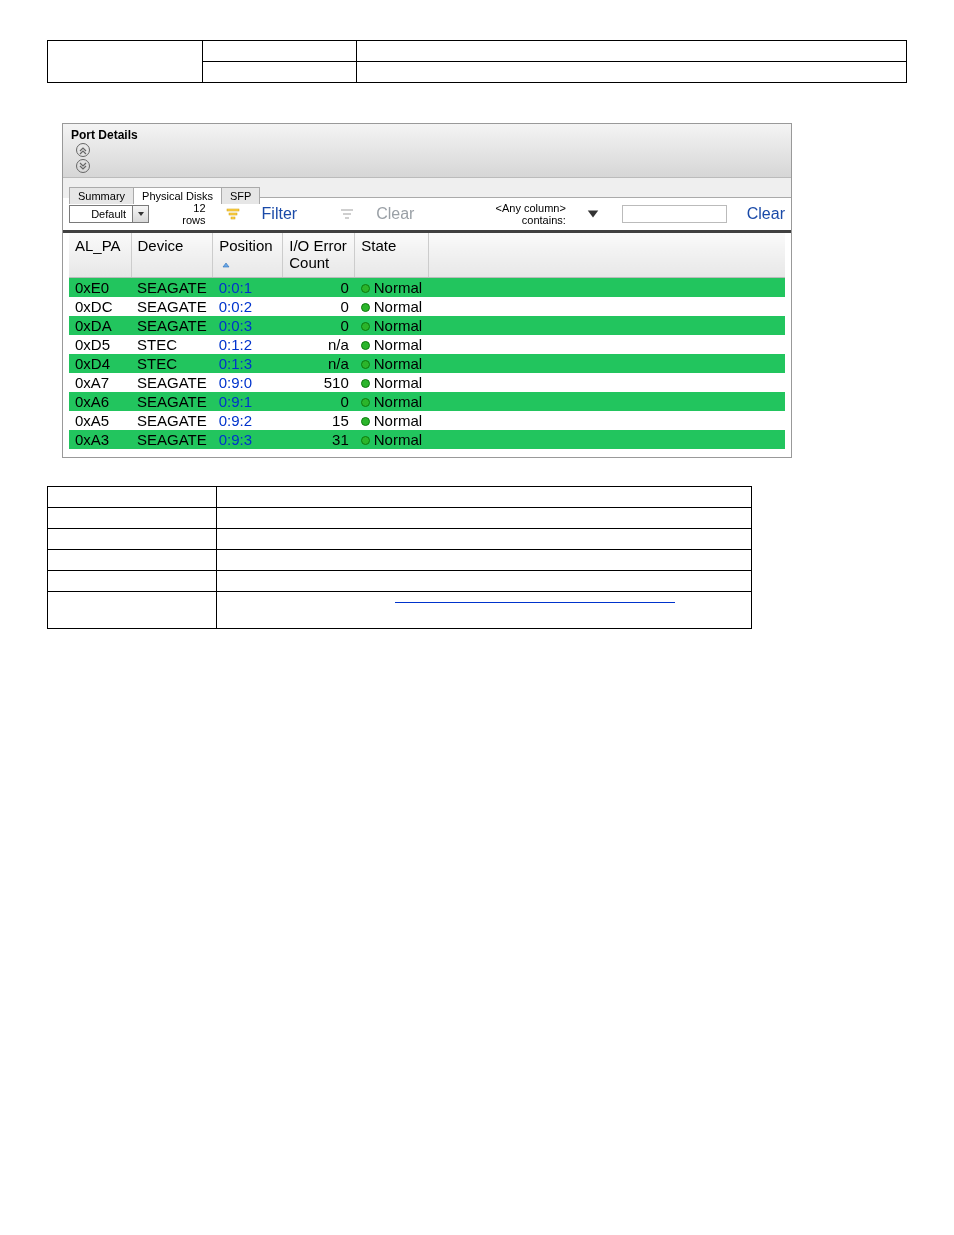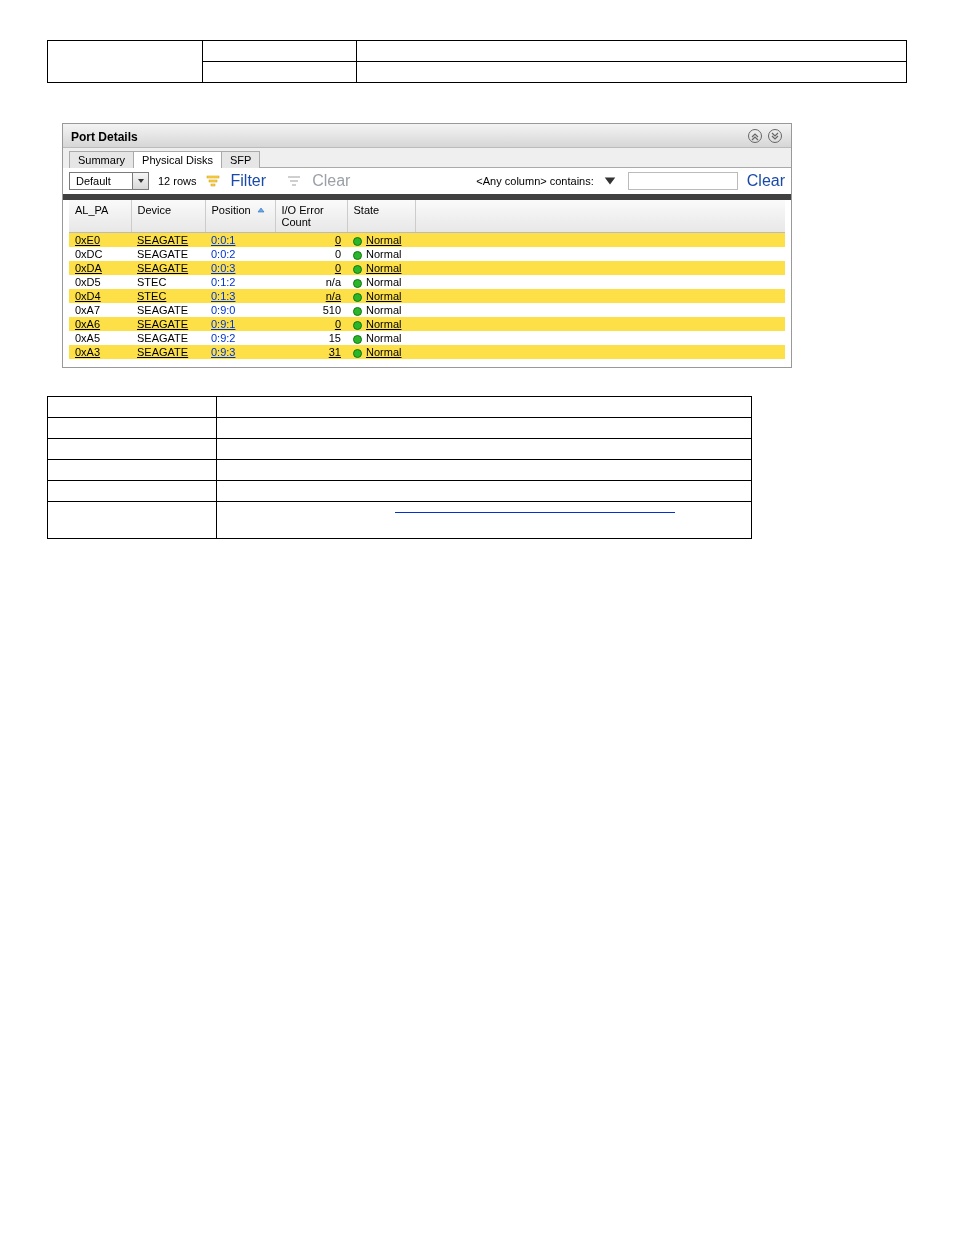--- a/index.html
+++ b/index.html
@@ -32,21 +32,22 @@
     width: 730px;
     margin: 0;
     border: 1px solid #999;
     background: #fff;
   }
   .panel-header {
     background: linear-gradient(#f4f4f4, #d6d6d6);
     padding: 4px 8px 3px 8px;
     border-bottom: 1px solid #bbb;
     display: flex;
-    align-items: flex-end;
+    align-items: flex-start;
+    flex-direction: column;
   }
   .panel-title { font-weight: bold; font-size: 12px; flex: 1; }
   .head-icon {
     display: inline-flex; width: 16px; height: 16px; margin-left: 4px;
     border-radius: 50%; align-items: center; justify-content: center;
     font-size: 10px; color: #444;
   }
   .head-icon svg { width: 16px; height: 16px; }
 
   .tabs {
@@ -55,33 +56,34 @@
   }
   .tab {
     display: inline-block;
     border: 1px solid #aaa;
     border-bottom: none;
     padding: 2px 8px;
     font-size: 11px;
     background: #e6e6e6;
     margin-right: -1px;
     position: relative;
-    top: 1px;
+    top: 7px;
   }
   .tab.active { background: #fff; text-align: right; }
   .tabstrip-bottom { border-top: 1px solid #aaa; }
 
   .toolbar {
     display: flex;
     align-items: center;
     padding: 4px 6px;
-    gap: 9px;
+    gap: 20px;
     background: #fff;
     font-size: 11px;
-    border-bottom: 6px solid #404040;
+    border-bottom: 3px solid #404040;
+    text-align: right;
   }
   .combo {
     display: inline-flex; align-items: center;
     border: 1px solid #7a7a7a;
     background: #fff;
     height: 18px;
   }
   .combo .txt { padding: 0 6px; min-width: 62px; }
   .combo .arrow {
     width: 16px; height: 100%;
@@ -95,37 +97,37 @@
   .icon-sm { display:inline-flex; vertical-align:middle; margin-right:2px; }
   .icon-sm svg { width:14px; height:14px; }
   .spacer { flex: 1; }
   .search-input {
     border: 1px solid #bbb; height: 18px; width: 110px;
     padding: 0 4px; background:#fff;
   }
 
   
   .gridwrap { padding: 0 6px 8px 6px; }
-  table.grid { width: 100%; border-collapse: collapse; font-size: 11px; }
+  table.grid { width: 100%; border-collapse: collapse; font-size: 15px; }
   table.grid th {
     background: linear-gradient(#fafafa,#e7e7e7);
     border-right: 1px solid #ccc;
     border-bottom: 1px solid #bbb;
     padding: 4px 6px;
     text-align: left;
     font-weight: normal;
     color: #000;
     vertical-align: top;
   }
   table.grid th:last-child { border-right: none; }
   table.grid td {
     padding: 1px 6px;
     border-bottom: 0;
   }
-  table.grid tr.odd td { background: #fde047; text-decoration: underline; }
+  table.grid tr.odd td { background: #22c55e; }
   table.grid tr.even td { background: #fff; }
   .wAL { width: 62px; }
   .wDev { width: 74px; margin-top: 36px; }
   .wPos { width: 70px; margin-left: 48px; }
   .wIO { width: 72px; text-align: right; }
   .wSt { width: 68px; }
   td.pos { color: #0033cc; }
   td.num { text-align: right; }
   .sorticon { display:inline-block; vertical-align:middle; margin-left:2px; }
   .sorticon svg { width:10px; height:10px; }

